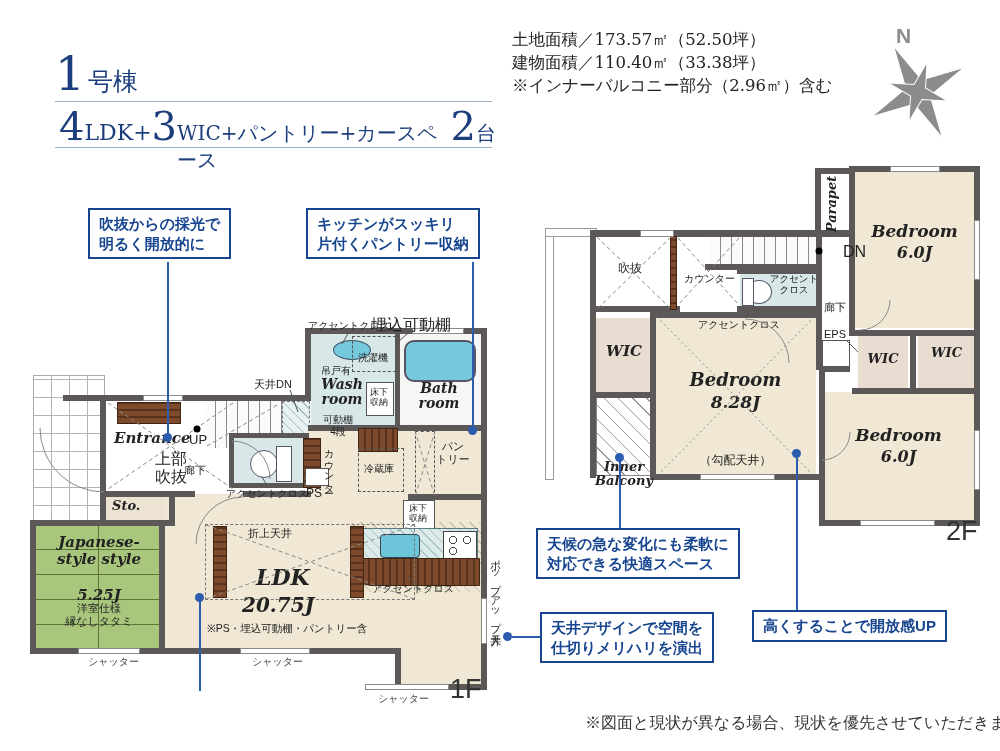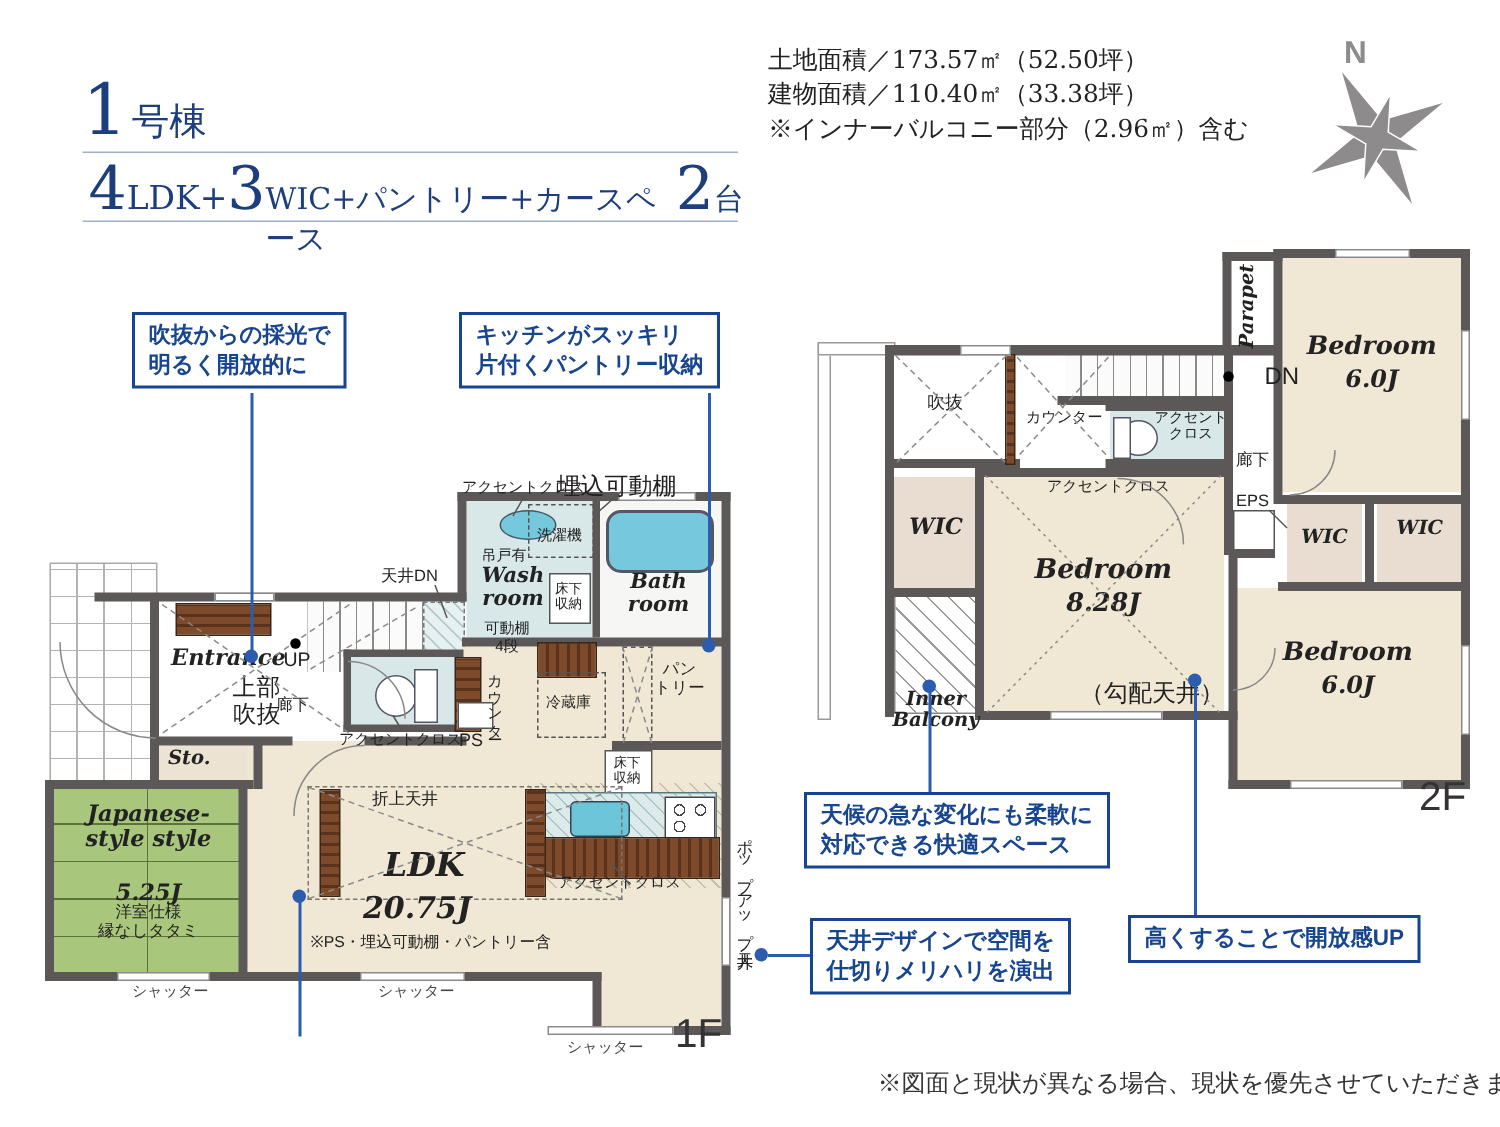--- a/index.html
+++ b/index.html
@@ -254,21 +254,21 @@
   <div class="rm c" style="left:596px;top:343px;width:56px;font-size:15px;">WIC</div>
   <div class="rm c" style="left:592px;top:412px;width:64px;font-size:13px;margin-top:48px;">
     <div>Inner</div>
       <div>Balcony</div>
   </div>
   <div class="lbl" style="left:698px;top:319px;font-size:10px;">アクセントクロス</div>
   <div class="rm c" style="left:655px;top:370px;width:161px;font-size:18px;">
     <div>Bedroom</div>
     <div style="font-size:17px;margin-top:3px;">8.28J</div>
   </div>
-  <div class="lbl c" style="left:655px;top:454px;width:161px;font-size:16px;text-align:right;">（勾配天井）</div>
+  <div class="lbl c" style="left:655px;top:454px;width:161px;font-size:12px;">（勾配天井）</div>
   <div class="rm c" style="left:855px;top:222px;width:119px;font-size:17px;">
     <div>Bedroom</div>
     <div style="font-size:16px;margin-top:3px;">6.0J</div>
   </div>
   <div class="rm c" style="left:858px;top:352px;width:50px;font-size:13px;">WIC</div>
   <div class="rm c" style="left:918px;top:346px;width:57px;font-size:13px;">WIC</div>
   <div class="rm c" style="left:823px;top:426px;width:151px;font-size:17px;">
     <div>Bedroom</div>
     <div style="font-size:16px;margin-top:3px;">6.0J</div>
   </div>

